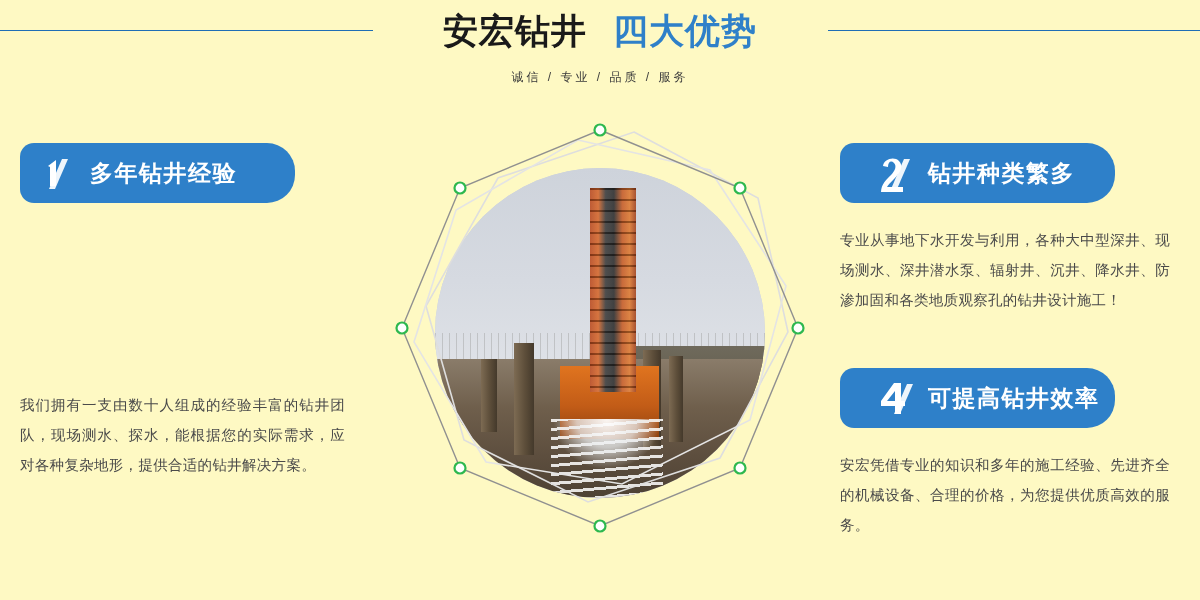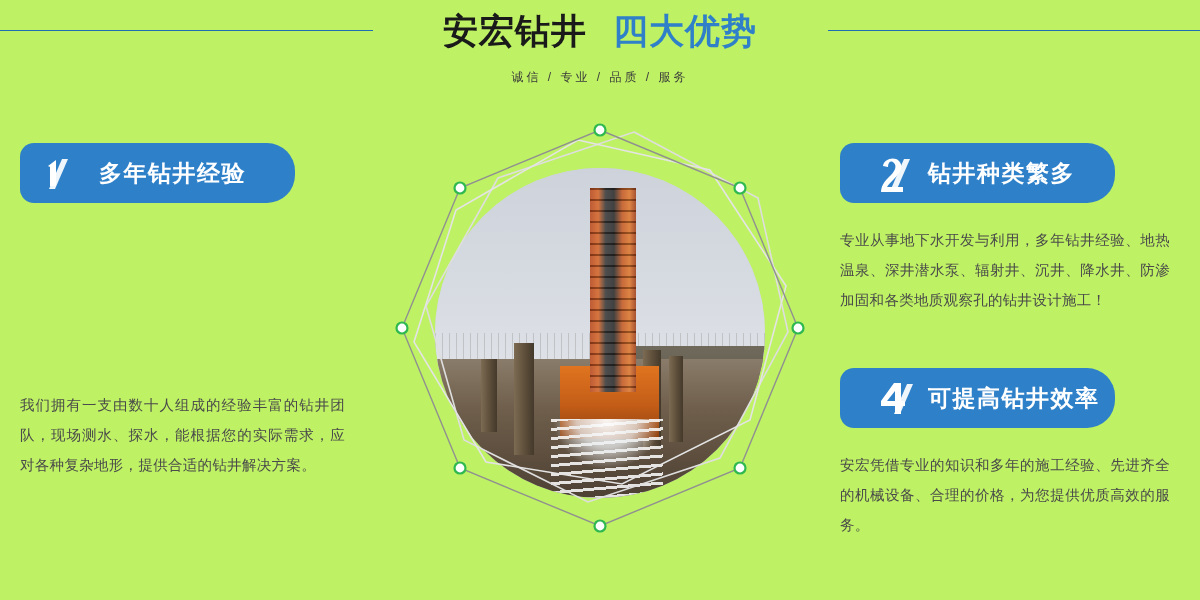--- a/index.html
+++ b/index.html
@@ -3,21 +3,21 @@
 <meta charset="utf-8">
 <title>安宏钻井 四大优势</title>
 <style>
   * { box-sizing: border-box; margin: 0; padding: 0; }
   html, body {
     width: 1200px; height: 600px;
     background: #ffffff;
     font-family: "Liberation Sans", "DejaVu Sans", sans-serif;
     overflow: hidden;
   }
-  #page { position: relative; width: 1200px; height: 600px; background: #bef264; }
+  #page { position: relative; width: 1200px; height: 600px; background: #fef9c3; }
 
   
   #header { position: absolute; left: 0; top: 0; width: 1200px; height: 112px; }
   .hrule { position: absolute; top: 30px; height: 1px; background: #1f6eb5; }
   .hrule.left  { left: 0px;   width: 373px; }
   .hrule.right { left: 828px; width: 372px; }
 
   #title-row {
     position: absolute; top: 8px; left: 0; width: 1200px;
     text-align: center; white-space: nowrap;
@@ -40,21 +40,21 @@
   .card.row1 { top: 143px; }
   .card.row2 { top: 368px; }
 
   .card-head {
     position: relative;
     height: 60px;
     background: #2e80c9;
     display: flex; align-items: center;
     padding-left: 18px;
   }
-  .card.left  .card-head { width: 275px; border-radius: 14px 28px 28px 14px; gap: 9px; }
+  .card.left  .card-head { width: 275px; border-radius: 14px 28px 28px 14px; }
   .card.right .card-head { width: 275px; margin-left: 0; border-radius: 14px 28px 28px 14px; padding-left: 36px; }
 
   .badge-num {
     position: relative;
     width: 46px; height: 46px;
     flex: 0 0 46px;
     margin-right: 6px;
   }
   .badge-num svg { display: block; width: 46px; height: 46px; }
 
@@ -186,21 +186,21 @@
     <div class="card-head">
       <span class="badge-num">
         <svg viewBox="0 0 46 46" aria-hidden="true">
           <path d="M7 16 C8 9, 18 6, 23 11 C28 16, 24 23, 18 29 C14 33, 12 35, 11 37 L27 37 L27 42
                    L5 42 C5 34, 11 29, 15 25 C19 21, 21 16, 18 13 C15 10, 12 12, 12 17 Z" fill="#ffffff"></path>
           <path d="M28 9 L34 9 L21 39 L15 39 Z" fill="#ffffff" opacity="0.92"></path>
         </svg>
       </span>
       <span class="card-title">钻井种类繁多</span>
     </div>
-    <div class="card-body">专业从事地下水开发与利用，多年钻井经验、地热温泉、深井潜水泵、辐射井、沉井、降水井、防渗加固和各类地质观察孔的钻井设计施工！</div>
+    <div class="card-body">专业从事地下水开发与利用，各种大中型深井、现场测水、深井潜水泵、辐射井、沉井、降水井、防渗加固和各类地质观察孔的钻井设计施工！</div>
   </div>
 
   <div class="card right row2">
     <div class="card-head">
       <span class="badge-num">
         <svg viewBox="0 0 46 46" aria-hidden="true">
           <path d="M18 8 L25 8 L25 26 L29 26 L29 31 L25 31 L25 39 L19 39 L19 31 L5 31 L5 26 Z
                    M19 16 L11 26 L19 26 Z" fill="#ffffff" fill-rule="evenodd"></path>
           <path d="M31 9 L37 9 L24 39 L18 39 Z" fill="#ffffff" opacity="0.92"></path>
         </svg>

